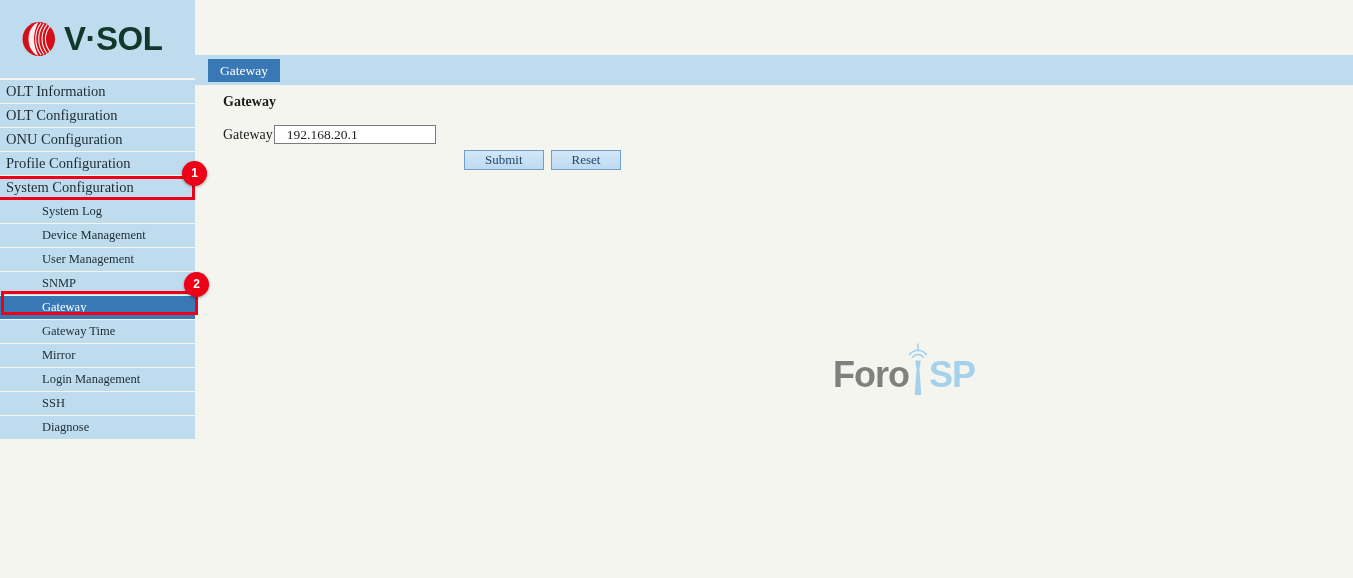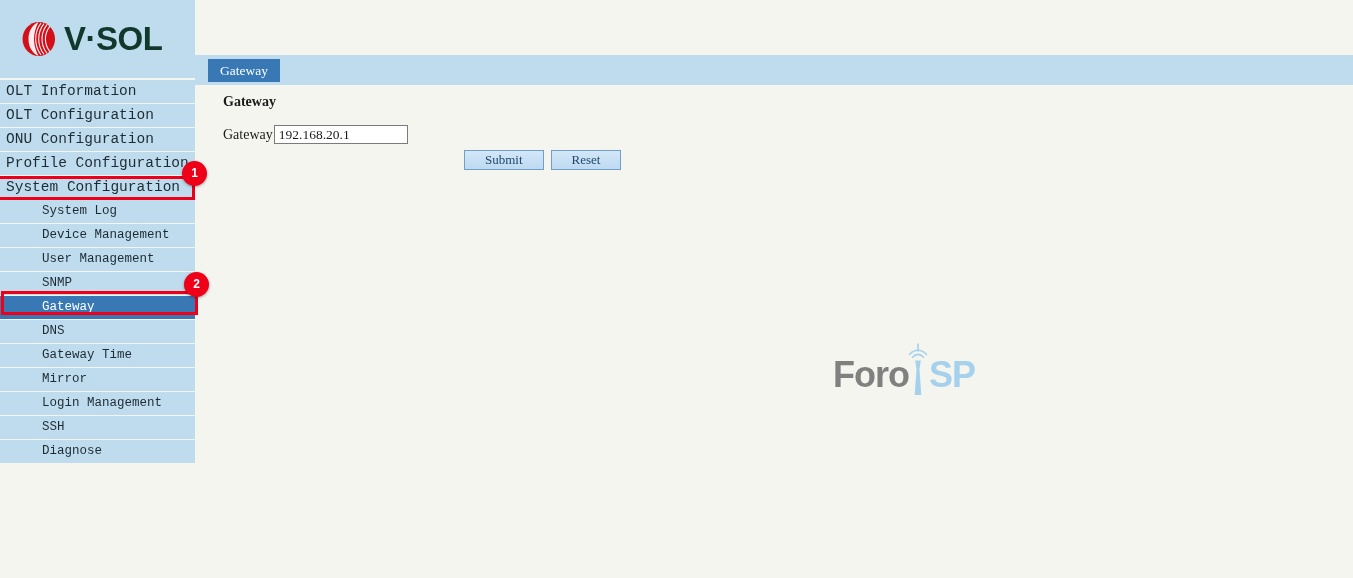--- a/index.html
+++ b/index.html
@@ -122,21 +122,20 @@
     top: 80px;
     width: 195px;
   }
   .menu-item {
     position: relative;
     height: 23px;
     margin-bottom: 1px;
     background: #bfdcee;
     color: #1d2b33;
     cursor: pointer;
-    font-family: Liberation Mono, monospace;
   }
   .menu-item.level1 {
     font-size: 14.5px;
     line-height: 23px;
     padding-left: 6px;
   }
   .menu-item.level2 {
     font-size: 12.5px;
     line-height: 23px;
     padding-left: 42px;
@@ -171,23 +170,23 @@
     display: flex;
     align-items: center;
   }
   .form-label {
     font-size: 14px;
     color: #1b1b1b;
     line-height: 17px;
     padding-right: 1px;
   }
   .form-input {
-    width: 134px;
+    width: 162px;
     height: 19px;
-    padding: 1px 4px;
+    padding: 1px 12px;
     border: 1px solid #7b7b7b;
     background: #ffffff;
     font-family: "Liberation Serif", "DejaVu Serif", serif;
     font-size: 13.5px;
     color: #1b1b1b;
     outline: none;
   }
   .btn-row {
     position: absolute;
     left: 269px;
@@ -299,21 +298,20 @@
       <div class="menu-item level1"><span>OLT Information</span></div>
       <div class="menu-item level1"><span>OLT Configuration</span></div>
       <div class="menu-item level1"><span>ONU Configuration</span></div>
       <div class="menu-item level1"><span>Profile Configuration</span></div>
       <div class="menu-item level1"><span>System Configuration</span></div>
       <div class="menu-item level2"><span>System Log</span></div>
       <div class="menu-item level2"><span>Device Management</span></div>
       <div class="menu-item level2"><span>User Management</span></div>
       <div class="menu-item level2"><span>SNMP</span></div>
       <div class="menu-item level2 selected"><span>Gateway</span></div>
-      <div class="menu-item level2"><span>DNS</span></div>
       <div class="menu-item level2"><span>Gateway Time</span></div>
       <div class="menu-item level2"><span>Mirror</span></div>
       <div class="menu-item level2"><span>Login Management</span></div>
       <div class="menu-item level2"><span>SSH</span></div>
       <div class="menu-item level2"><span>Diagnose</span></div>
     </div>
 
   <div class="content">
     <div class="page-title">Gateway</div>
 

